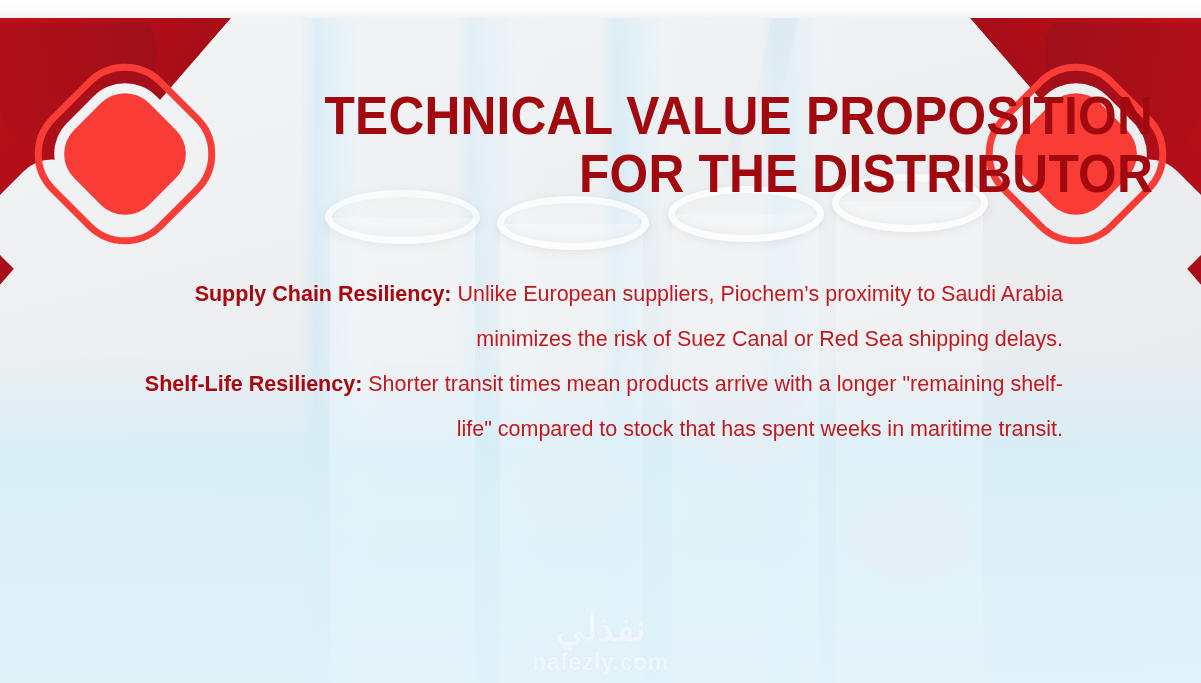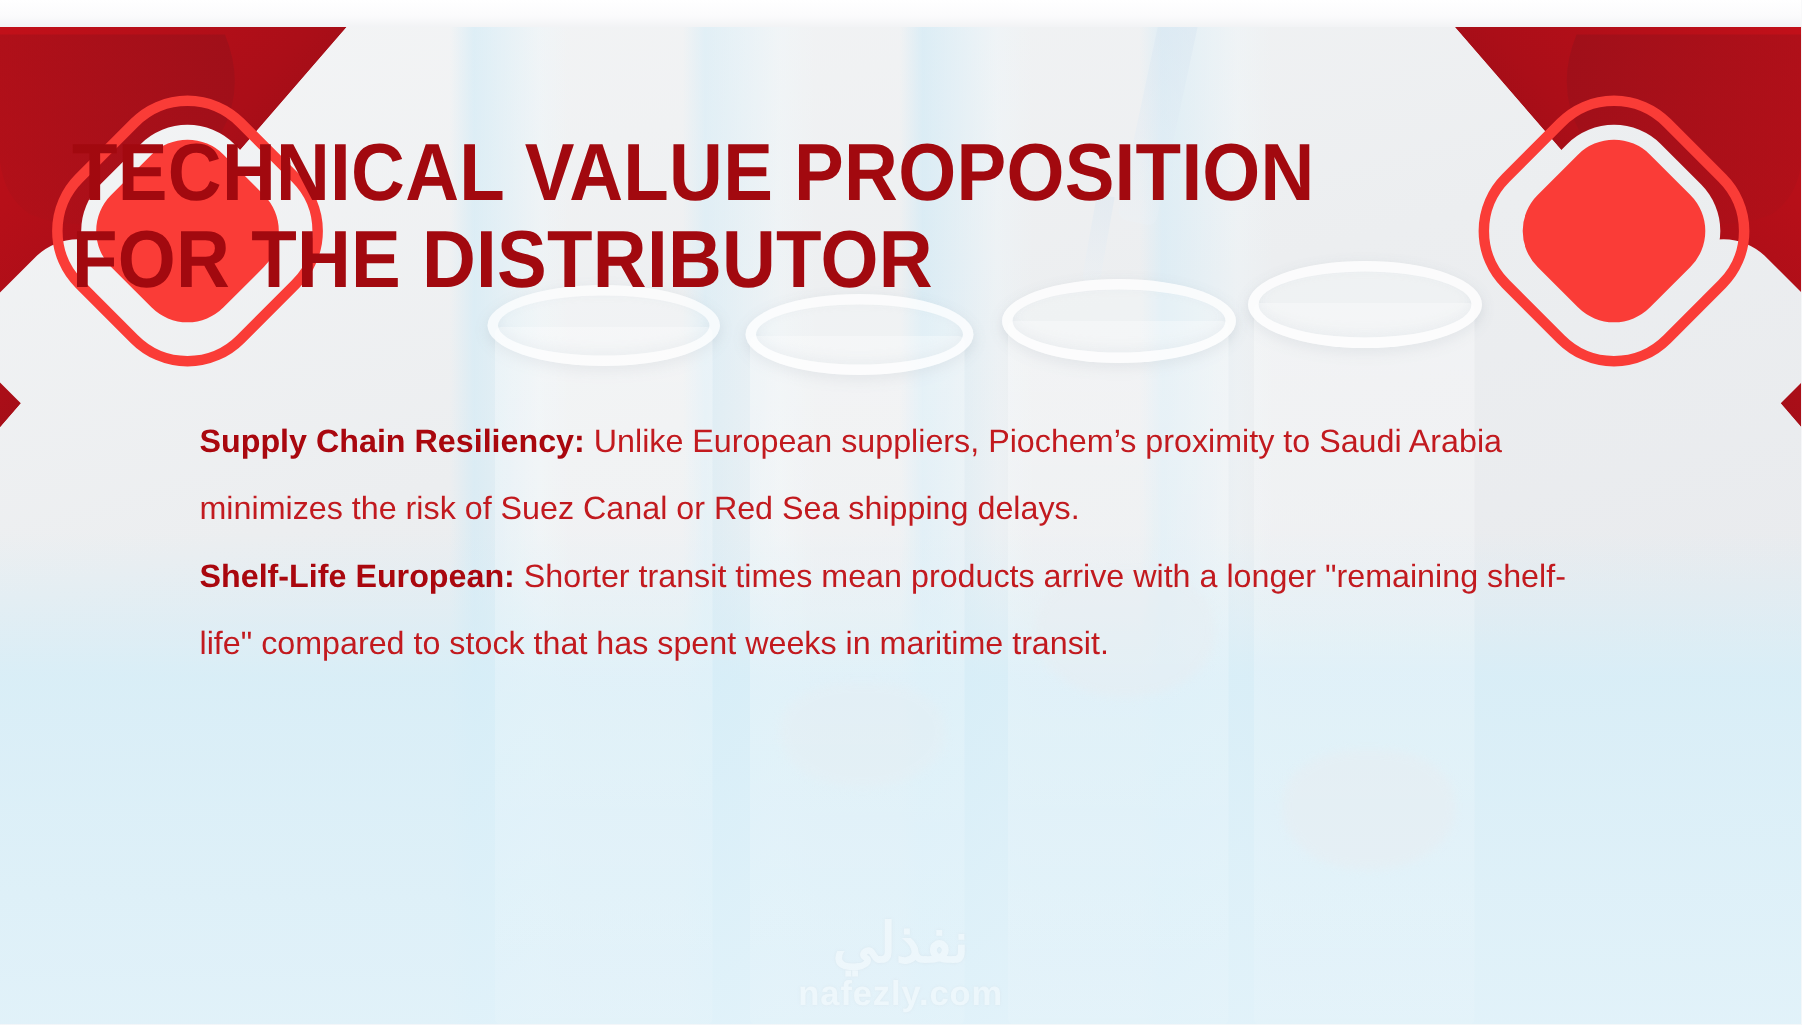--- a/index.html
+++ b/index.html
@@ -79,21 +79,21 @@
   .corner { position: absolute; width: 232px; height: 268px; }
   .corner.tl { top: 17px; left: 0; }
   .corner.tr { top: 17px; right: 0; transform: scaleX(-1); }
 
   
   .title-wrap {
     position: absolute;
     top: 86px;
     left: 0;
     width: 1201px;
-    text-align: left;
+    text-align: right;
     z-index: 6;
   }
   .title-line {
     font-family: "Liberation Sans Narrow", "Liberation Sans", sans-serif;
     font-weight: 700;
     font-size: 54px;
     line-height: 58px;
     letter-spacing: .2px;
     color: #a2090f;
     transform: scaleX(.92);
@@ -104,21 +104,21 @@
   .body-copy {
     position: absolute;
     top: 272px;
     left: 133px;
     width: 930px;
     z-index: 6;
     font-size: 21.5px;
     line-height: 45px;
     color: #c21a1f;
   }
-  .body-copy p { margin: 0; }
+  .body-copy p { margin: 0; text-align: right; }
   .lead { font-weight: 700; color: #a9070e; }
 
   
   .watermark {
     position: absolute;
     left: 0;
     bottom: 8px;
     width: 1201px;
     text-align: center;
     z-index: 7;
@@ -248,21 +248,21 @@
   </div>
 
   <div class="body-copy">
 
     <p>
       <span class="lead">Supply Chain Resiliency:</span><span> Unlike European suppliers, Piochem’s proximity to Saudi Arabia minimizes the risk of Suez Canal or Red Sea shipping delays.</span>
     </p>
 
 
     <p>
-      <span class="lead">Shelf-Life European:</span><span> Shorter transit times mean products arrive with a longer "remaining shelf-life" compared to stock that has spent weeks in maritime transit.</span>
+      <span class="lead">Shelf-Life Resiliency:</span><span> Shorter transit times mean products arrive with a longer "remaining shelf-life" compared to stock that has spent weeks in maritime transit.</span>
     </p>
 
   </div>
 
   <div class="watermark">
     <div class="wm-ar">نفذلي</div>
     <div class="wm-en">nafezly.com</div>
   </div>
 
 </div>

